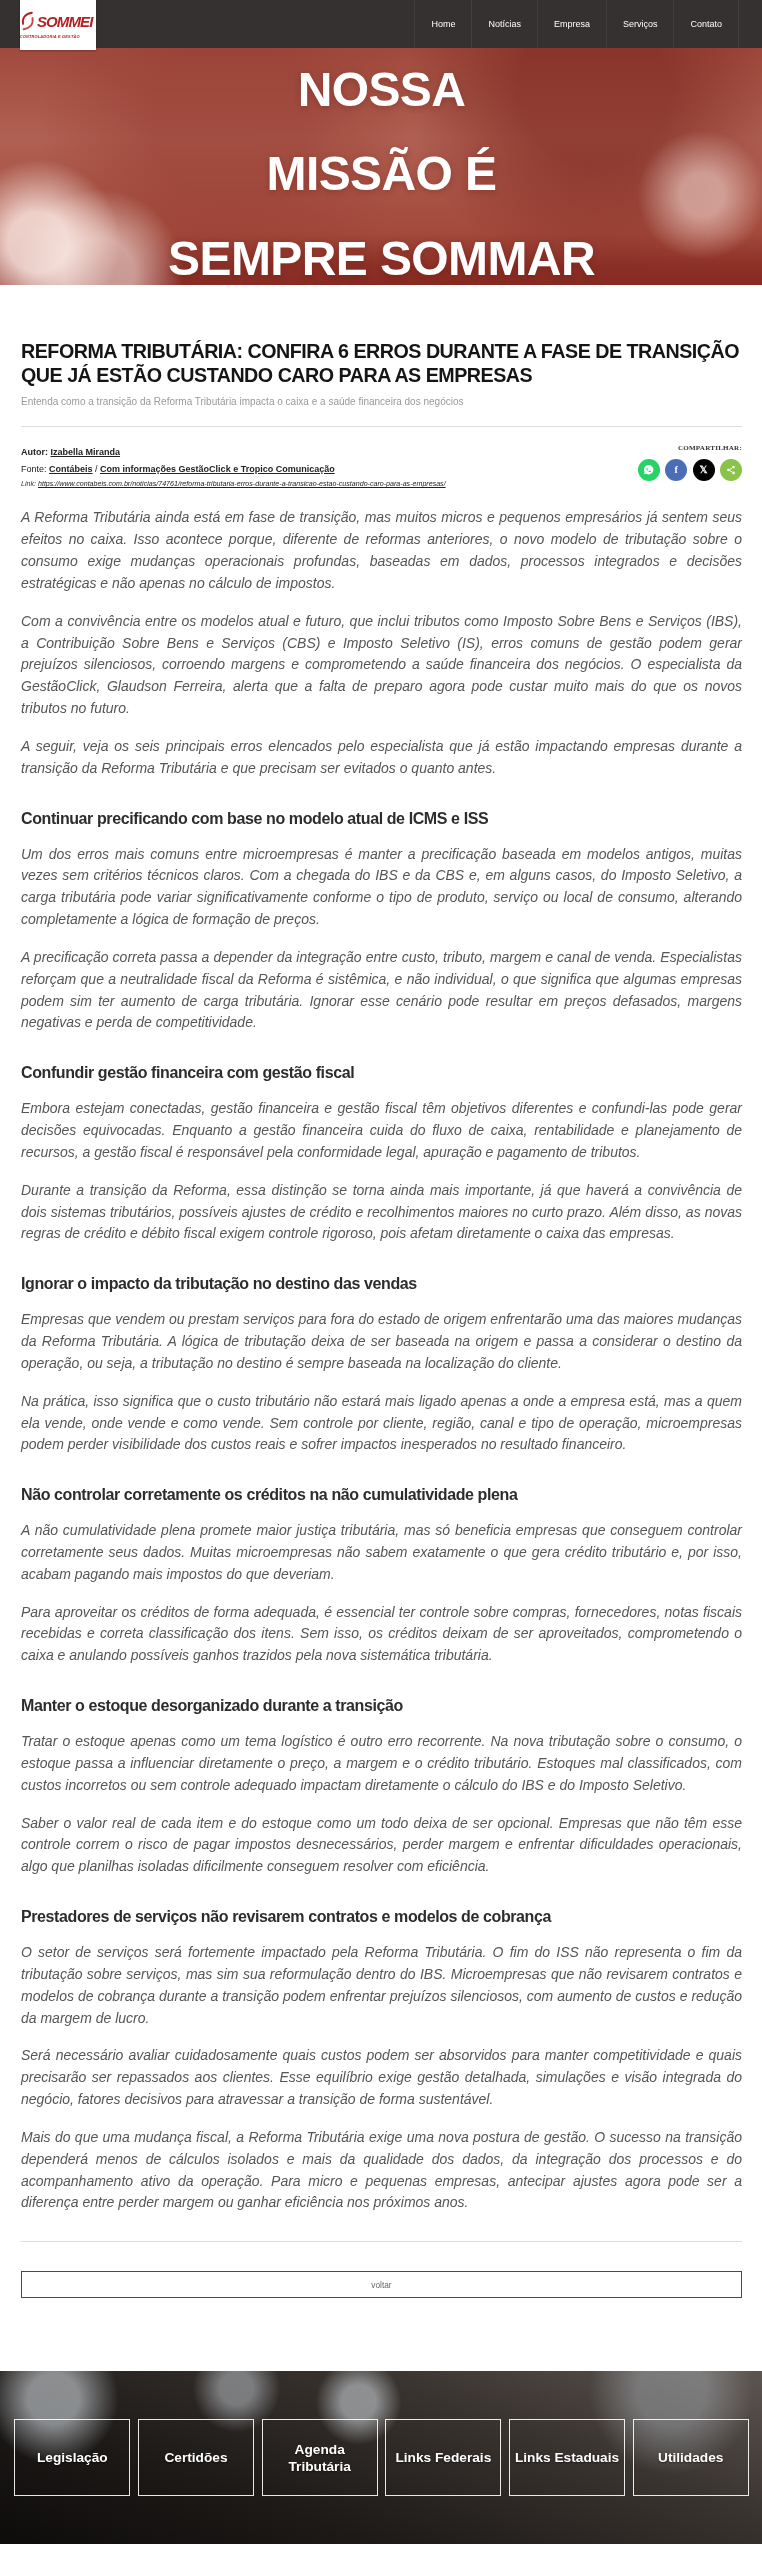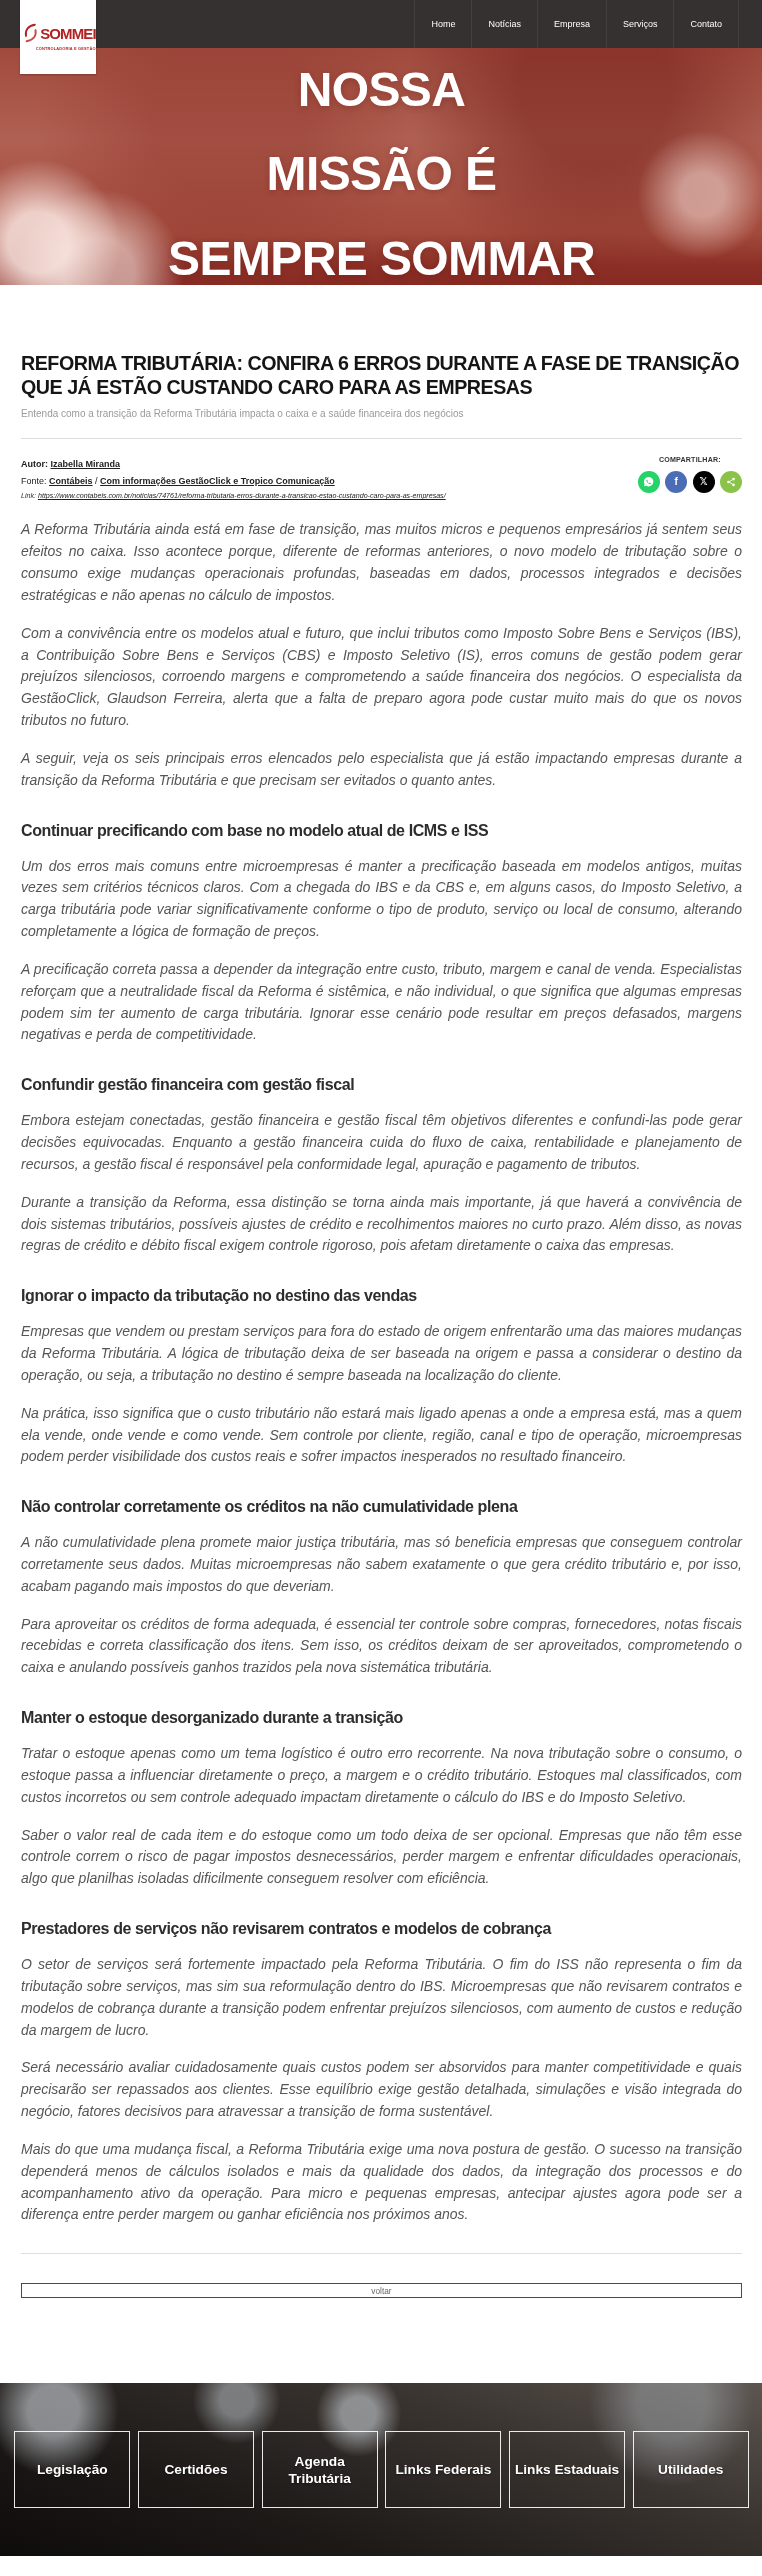--- a/index.html
+++ b/index.html
@@ -9,23 +9,23 @@
     font-family:"Liberation Sans","DejaVu Sans",sans-serif;
     color:#565656; overflow-x:hidden;
   }
 
   
   .header {
     height:48px; background:#353130; position:relative; z-index:5;
     display:flex; justify-content:flex-end; align-items:stretch;
   }
   .logo-box {
-    position:absolute; left:19.7px; top:0; width:76px; height:74px;
+    position:absolute; left:19.7px; top:0; width:76px; height:50px;
     background:#fff; display:flex; flex-direction:column;
-    align-items:flex-end; justify-content:center; box-shadow:0 0.6px 1.8px rgba(0,0,0,.25);
+    align-items:flex-start; justify-content:center; box-shadow:0 0.6px 1.8px rgba(0,0,0,.25);font-style:italic;
   }
   .logo-top { display:flex; align-items:center; gap:1.8px; }
   .logo-name { color:#b22222; font-weight:bold; font-size:15px; letter-spacing:-0.9px; }
   .logo-tagline { color:#b22222; font-size:3.9px; font-weight:bold; letter-spacing:0.2px; margin-top:1.2px; }
   .nav { display:flex; align-items:stretch; margin-right:24px; }
   .nav-item {
     color:#fff; font-size:9px; display:flex; align-items:center;
     padding:0 16px; cursor:pointer; border-left:0.6px solid rgba(255,255,255,.07);
   }
   .nav-item:last-child { border-right:0.6px solid rgba(255,255,255,.07); }
@@ -43,45 +43,45 @@
     display:flex; align-items:center; justify-content:center;
   }
   .hero-title {
     color:#fff; font-weight:bold; text-align:center;
     font-size:48px; line-height:1.42; letter-spacing:-0.6px;
     text-shadow:0 1.8px 6px rgba(80,15,10,.25);
   }
   .hero-title span { display:block;margin-top:16px; }
 
   
-  .article { width:721px; margin:16px auto; padding-top:50px; padding-bottom:69px; }
+  .article { width:721px; margin:4px auto; padding-top:50px; padding-bottom:69px; }
   .article-title {
     font-size:19.7px; line-height:1.24; color:#151515; font-weight:bold;
     letter-spacing:-0.5px; text-transform:uppercase;
   }
   .article-subtitle { font-size:10px; color:#9a9a9a; margin-top:8.3px; }
   .rule { border:none; border-top:0.6px solid #ddd; margin-top:19px; }
   .byline { display:flex; justify-content:space-between; margin-top:16.7px; }
   .byline-left { font-size:9px; color:#222; line-height:1.9; }
   .byline-left b { font-weight:bold; }
   .byline a { color:#222; text-decoration:underline; cursor:pointer; }
   .byline .src-link { font-weight:bold; }
   .link-line { font-size:7.1px; font-style:italic; color:#333; }
-  .share { text-align:center; }
+  .share { text-align:right;font-family:Liberation Serif, serif; }
   .share-label { font-size:7.1px; font-weight:bold; color:#333; letter-spacing:0.2px; }
   .share-icons { display:flex; gap:5.4px; margin-top:7.1px; }
   .share-btn {
     width:22px; height:22px; border-radius:50%; display:flex;
     align-items:center; justify-content:center; cursor:pointer;
     color:#fff; font-weight:bold; font-size:10px;
   }
   .body-copy p { font-size:14px; line-height:1.56; color:#565656; text-align:justify; margin-top:16px;font-style:italic; }
   .body-copy h2 { font-size:16px; color:#2d2d2d; letter-spacing:-0.4px; margin-top:30px; font-weight:bold; }
   .back-btn {
-    margin-top:29px; width:100%; height:15px; background:#fff;
+    margin-top:29px; width:100%; height:27px; background:#fff;
     border:0.6px solid #4a4a4a; color:#666; font-size:8.3px;
     display:flex; align-items:center; justify-content:center; cursor:pointer;
   }
 
   
   .quicklinks {
     height:173px;
     background:
       radial-gradient(circle at 7% 16%, rgba(225,232,238,.55) 0 3.5%, transparent 9%),
       radial-gradient(circle at 31% 10%, rgba(215,224,232,.45) 0 3%, transparent 8%),

